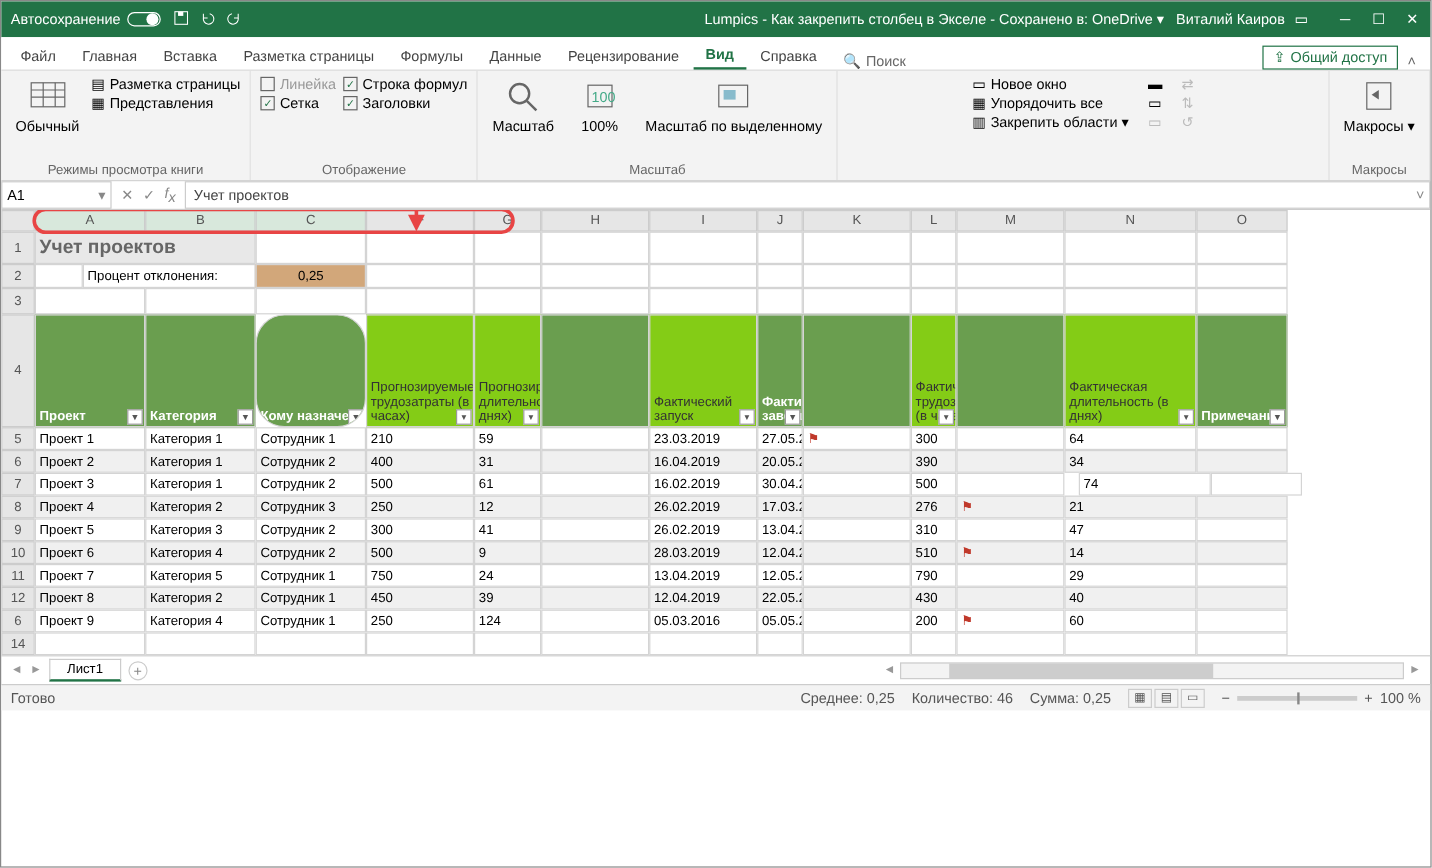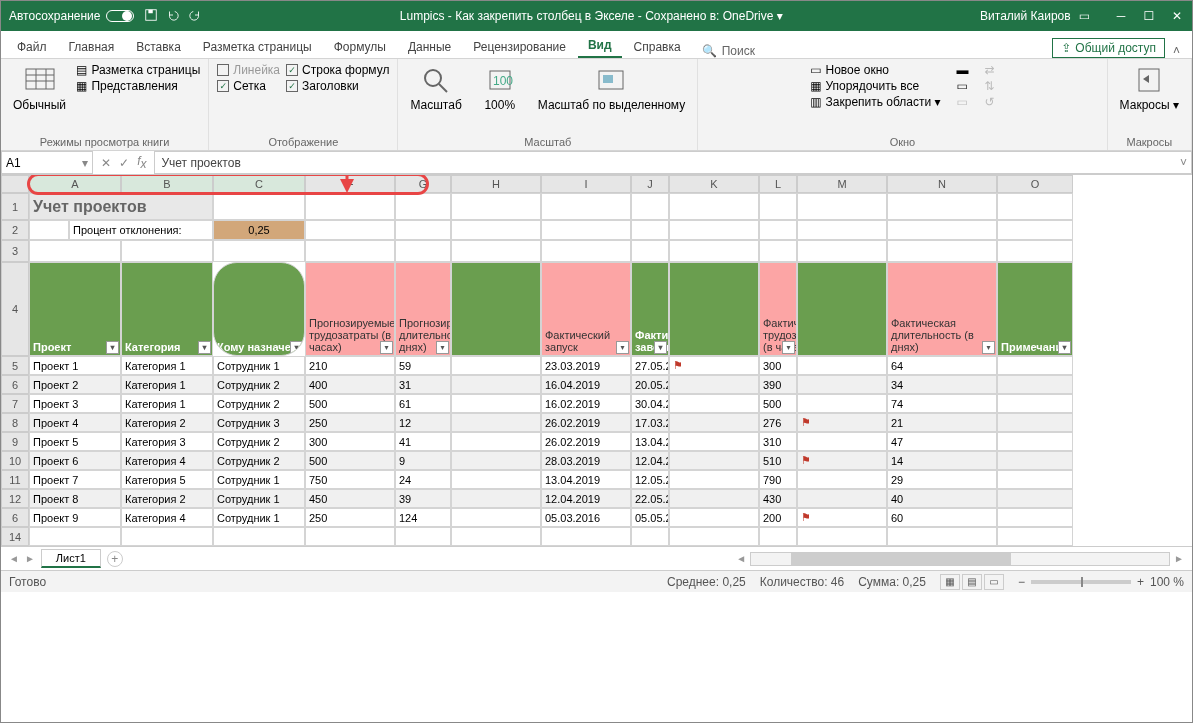--- a/index.html
+++ b/index.html
@@ -3,21 +3,21 @@
 <meta charset="utf-8">
 <style>
 *{box-sizing:border-box;margin:0;padding:0;font-family:"Segoe UI",Tahoma,sans-serif;font-size:12px}
 body{background:#fff;width:1193px;height:723px;overflow:hidden;position:relative;border:1px solid #888}
 .titlebar{height:30px;background:#217346;display:flex;align-items:center;color:#fff;padding:0 8px;gap:10px}
 .titlebar .autosave{display:flex;align-items:center;gap:6px}
 .toggle{width:28px;height:12px;border:1px solid #fff;border-radius:6px;position:relative;background:transparent}
 .toggle::after{content:"";position:absolute;right:1px;top:0;width:10px;height:10px;background:#fff;border-radius:50%}
 .qat{display:flex;gap:8px;align-items:center}
 .qat svg{width:14px;height:14px}
-.doctitle{flex:1;text-align:center;font-size:12px}
+.doctitle{flex:1;text-align:right;font-size:12px}
 .user{display:flex;align-items:center;gap:8px}
 .winbtns{display:flex;gap:14px;margin-left:14px}
 .winbtns span{width:14px;text-align:center}
 .tabs{height:28px;background:#fff;display:flex;align-items:flex-end;border-bottom:1px solid #d4d4d4;padding:0 6px;gap:2px}
 .tab{padding:4px 10px;color:#444;cursor:pointer}
 .tab.active{color:#217346;border-bottom:2px solid #217346;font-weight:600}
 .search{margin-left:10px;display:flex;align-items:center;gap:4px;color:#666;flex:1}
 .share{background:#fff;border:1px solid #217346;color:#217346;padding:2px 8px;display:flex;align-items:center;gap:4px}
 .arrowup{color:#666;margin:0 6px}
 .ribbon{height:92px;background:#f3f3f3;display:flex;border-bottom:1px solid #d4d4d4}
@@ -43,21 +43,21 @@
 .ch{background:#e6e6e6;border:1px solid #ccc;text-align:center;color:#555;font-size:11px;line-height:16px}
 .ch.sel{background:#d8e8dc}
 .rows{display:flex;flex-direction:column}
 .row{display:flex}
 .rh{width:28px;background:#e6e6e6;border:1px solid #ccc;text-align:center;color:#555;font-size:11px;display:flex;align-items:center;justify-content:center}
 .cell{border:1px solid #d4d4d4;padding:0 3px;font-size:11px;display:flex;align-items:center;overflow:hidden;white-space:nowrap}
 .r1 .cell{height:27px}
 .r2 .cell{height:20px}
 .r3 .cell{height:22px}
 .r4 .cell{height:94px;background:#6a9e4f;color:#fff;font-weight:600;white-space:normal;align-items:flex-end;padding-bottom:2px;position:relative}
-.r4 .cell.light{background:#fca5a5;color:#333;font-weight:normal}
+.r4 .cell.light{background:#84cc16;color:#333;font-weight:normal}
 .r4 .dd{position:absolute;right:1px;bottom:1px;width:13px;height:13px;background:#fff;border:1px solid #999;color:#555;font-size:8px;text-align:center;line-height:11px}
 .datarow .cell{height:19px;background:#fff}
 .datarow.alt .cell{background:#f0f0f0}
 .flag{color:#c0392b;font-size:11px}
 .title1{font-size:16px;color:#666;font-weight:600}
 .c25{background:#d2a77a!important;text-align:center;justify-content:center}
 .highlight{position:absolute;border:3px solid #e84545;border-radius:14px;pointer-events:none}
 .arrow-annot{position:absolute;pointer-events:none}
 .sheettabs{height:24px;border-top:1px solid #ccc;display:flex;align-items:center;padding:0 8px;gap:6px}
 .sheettabs .nav{color:#999;font-size:10px}
@@ -238,21 +238,20 @@
             <span style="color:#bbb">⇄</span>
           </div>
         <div class="smallrow">
             <span style="color:#bbb">⇅</span>
           </div>
         <div class="smallrow">
             <span style="color:#bbb">↺</span>
           </div>
       </div>
     </div>
-    <div class="label">Окно</div>
   </div>
   <div class="group">
     <div class="body">
       <div class="bigbtn">
           <svg viewBox="0 0 32 32">
             <rect x="6" y="4" width="20" height="22" fill="none" stroke="#666"></rect>
             <path d="M10 14 L16 10 L16 18 Z" fill="#666"></path>
           </svg>
           <span>Макросы ▾</span>
         </div>
@@ -400,21 +399,21 @@
         <div class="cell" style="width: 92px;">Категория 1</div>
         <div class="cell" style="width: 92px;">Сотрудник 2</div>
         <div class="cell" style="width: 90px;">500</div>
         <div class="cell" style="width: 56px;">61</div>
         <div class="cell" style="width: 90px;"></div>
         <div class="cell" style="width: 90px;">16.02.2019</div>
         <div class="cell" style="width: 38px;">30.04.2019</div>
         <div class="cell" style="width: 90px;"></div>
         <div class="cell" style="width: 38px;">500</div>
         <div class="cell" style="width: 90px;"></div>
-        <div class="cell" style="width: 110px;">74</div>
+        <div class="cell" style="width: 110px; margin-left: 12px;">74</div>
         <div class="cell" style="width: 76px;"></div>
       </div>
       <div class="row datarow alt">
         <div class="rh" style="height: 19px;">8</div>
         <div class="cell" style="width: 92px;">Проект 4</div>
         <div class="cell" style="width: 92px;">Категория 2</div>
         <div class="cell" style="width: 92px;">Сотрудник 3</div>
         <div class="cell" style="width: 90px;">250</div>
         <div class="cell" style="width: 56px;">12</div>
         <div class="cell" style="width: 90px;"></div>

